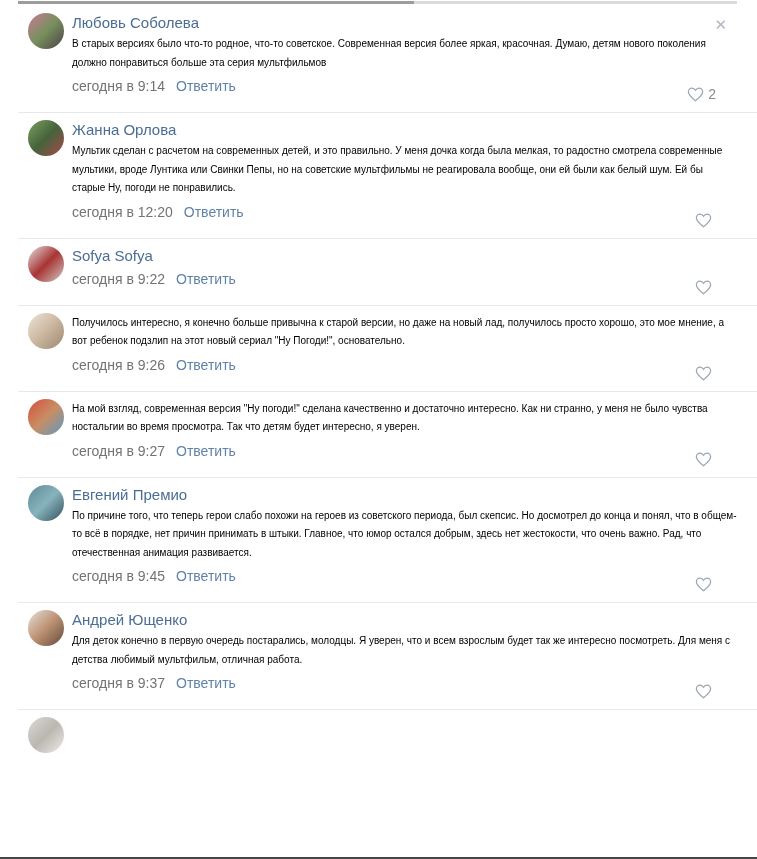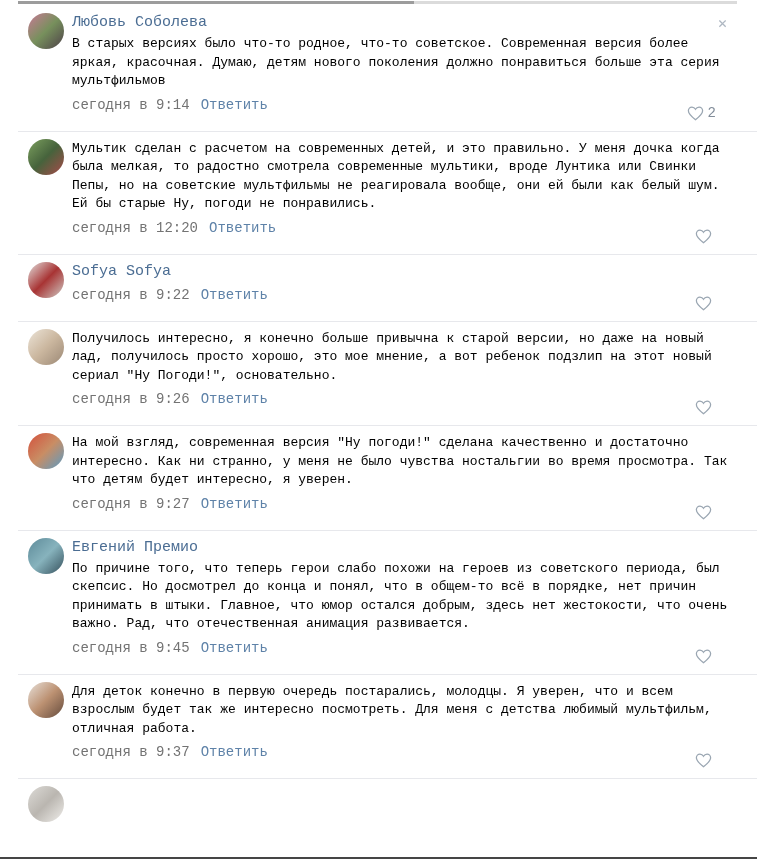--- a/index.html
+++ b/index.html
@@ -10,33 +10,33 @@
     -webkit-font-smoothing: antialiased;
   }
   .page { position: relative; width: 757px; height: 859px; overflow: hidden; }
 
   
   .top-track { position: absolute; top: 1px; left: 18px; width: 719px; height: 3px; background: #dbdbdb; z-index: 5; }
   .top-thumb { width: 396px; height: 3px; background: #9c9c9c; }
 
   .comment-list { padding-top: 5px; }
 
-  .comment { position: relative; display: flex; padding: 8px 20px 17px 28px; font-family: Liberation Mono, monospace; }
+  .comment { position: relative; display: flex; padding: 8px 20px 17px 28px; }
   .comment + .comment::before {
     content: ""; position: absolute; top: 0; left: 18px; right: 0;
     height: 1px; background: #e7e8ec;
   }
   .avatar {
     width: 36px; height: 36px; border-radius: 50%;
     flex-shrink: 0; margin-right: 8px; cursor: pointer;
     background: #ccc;
   }
   .body { padding-top: 1px; max-width: 668px; }
   .author { font-size: 15px; color: #4b6d93; margin-bottom: 3px; cursor: pointer; line-height: 18px; }
-  .text { font-size: 13px; line-height: 18.5px; color: #000; }
+  .text { font-size: 10px; line-height: 18.5px; color: #000; }
   .meta { margin-top: 6px; font-size: 14px; color: #848890; display: flex; gap: 11px; line-height: 17px; }
   .time { color: #737373; }
   .reply { color: #5e82a8; cursor: pointer; }
 
   .likes {
     position: absolute; right: 41px; bottom: 10px;
     display: flex; align-items: center; gap: 4px;
     color: #818c99; font-size: 14px; cursor: pointer;
   }
   .heart-svg { display: block; }
@@ -72,20 +72,21 @@
         <path d="M8 13.9 C 5.4 11.8 1.3 8.6 1.3 5.4 C 1.3 3.5 2.8 1.9 4.7 1.9 C 6.1 1.9 7.3 2.8 8 4 C 8.7 2.8 9.9 1.9 11.3 1.9 C 13.2 1.9 14.7 3.5 14.7 5.4 C 14.7 8.6 10.6 11.8 8 13.9 Z" fill="none" stroke="#9aa6b2" stroke-width="1.2"></path>
       </svg>
       <span class="like-count">2</span>
     </span>
     <span class="close">✕</span>
   </div>
 
   <div class="comment">
     <div class="avatar" style="background: linear-gradient(135deg, rgb(125, 160, 95), rgb(70, 99, 60), rgb(168, 74, 74));"></div>
     <div class="body">
+      <div class="author">Жанна Орлова</div>
       <div class="text">Мультик сделан с расчетом на современных детей, и это правильно. У меня дочка когда была мелкая, то радостно смотрела современные мультики, вроде Лунтика или Свинки Пепы, но на советские мультфильмы не реагировала вообще, они ей были как белый шум. Ей бы старые Ну, погоди не понравились.</div>
       <div class="meta">
         <span class="time">сегодня в 12:20</span>
         <span class="reply">Ответить</span>
       </div>
     </div>
     <span class="likes">
       <svg class="heart-svg" width="17" height="16" viewBox="0 0 16 15">
         <path d="M8 13.9 C 5.4 11.8 1.3 8.6 1.3 5.4 C 1.3 3.5 2.8 1.9 4.7 1.9 C 6.1 1.9 7.3 2.8 8 4 C 8.7 2.8 9.9 1.9 11.3 1.9 C 13.2 1.9 14.7 3.5 14.7 5.4 C 14.7 8.6 10.6 11.8 8 13.9 Z" fill="none" stroke="#9aa6b2" stroke-width="1.2"></path>
       </svg>
@@ -163,20 +164,21 @@
         <path d="M8 13.9 C 5.4 11.8 1.3 8.6 1.3 5.4 C 1.3 3.5 2.8 1.9 4.7 1.9 C 6.1 1.9 7.3 2.8 8 4 C 8.7 2.8 9.9 1.9 11.3 1.9 C 13.2 1.9 14.7 3.5 14.7 5.4 C 14.7 8.6 10.6 11.8 8 13.9 Z" fill="none" stroke="#9aa6b2" stroke-width="1.2"></path>
       </svg>
       <span class="like-count"></span>
     </span>
 
   </div>
 
   <div class="comment">
     <div class="avatar" style="background: linear-gradient(135deg, rgb(232, 225, 218), rgb(188, 145, 114), rgb(99, 74, 60));"></div>
     <div class="body">
+      <div class="author">Андрей Ющенко</div>
       <div class="text">Для деток конечно в первую очередь постарались, молодцы. Я уверен, что и всем взрослым будет так же интересно посмотреть. Для меня с детства любимый мультфильм, отличная работа.</div>
       <div class="meta">
         <span class="time">сегодня в 9:37</span>
         <span class="reply">Ответить</span>
       </div>
     </div>
     <span class="likes">
       <svg class="heart-svg" width="17" height="16" viewBox="0 0 16 15">
         <path d="M8 13.9 C 5.4 11.8 1.3 8.6 1.3 5.4 C 1.3 3.5 2.8 1.9 4.7 1.9 C 6.1 1.9 7.3 2.8 8 4 C 8.7 2.8 9.9 1.9 11.3 1.9 C 13.2 1.9 14.7 3.5 14.7 5.4 C 14.7 8.6 10.6 11.8 8 13.9 Z" fill="none" stroke="#9aa6b2" stroke-width="1.2"></path>
       </svg>

